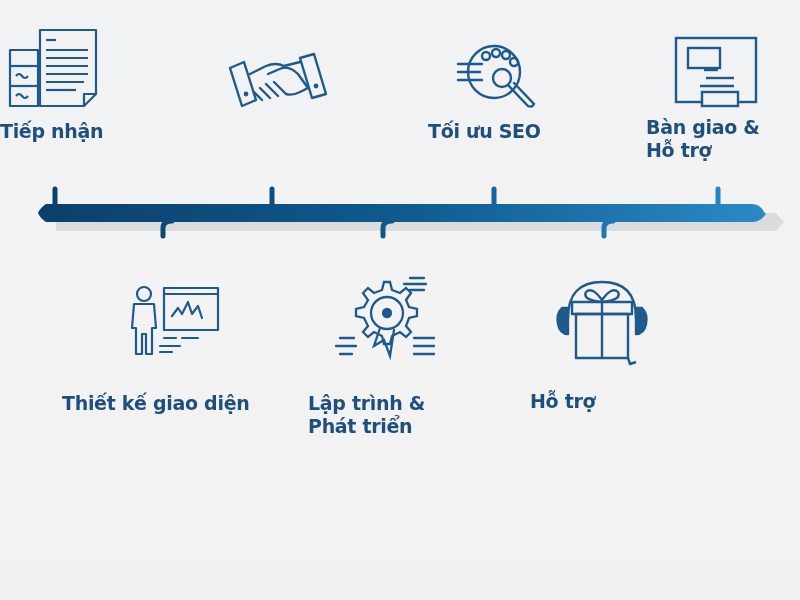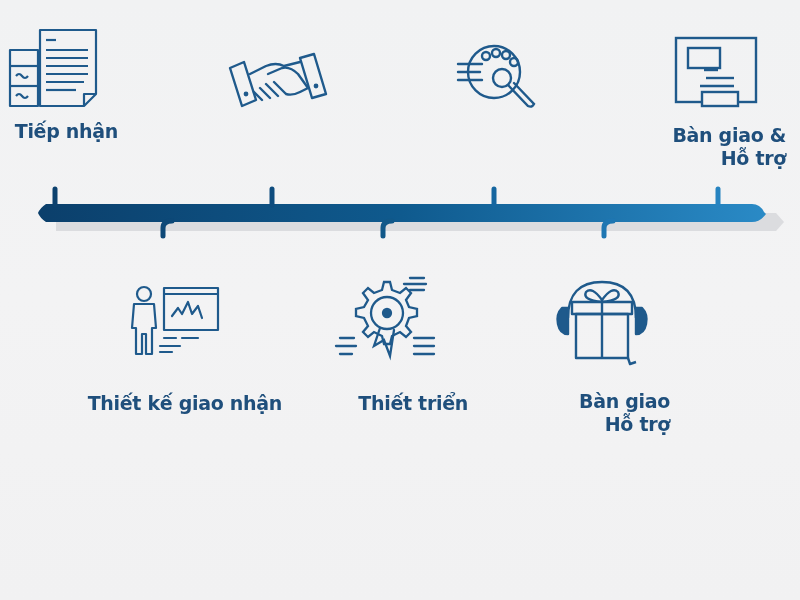--- a/index.html
+++ b/index.html
@@ -1,21 +1,21 @@
 <!DOCTYPE html>
 <html><head>
 <meta charset="utf-8">
 <style>
   html, body { margin: 0; padding: 0; }
   body {
     width: 800px; height: 600px; overflow: hidden; position: relative;
     background: linear-gradient(180deg, #f1f2f3 0%, #f3f3f4 50%, #f1f1f2 100%);
     font-family: "DejaVu Sans", sans-serif;
   }
-  .step { position: absolute; text-align: right; }
+  .step { position: absolute; text-align: left; }
   .label {
     color: #1f4f7c; font-weight: bold; font-size: 19px; line-height: 23px;
     font-family: "DejaVu Sans", sans-serif; letter-spacing: -0.3px;
   }
   .icon { position: absolute; }
   .icon svg { display: block; }
   .timeline { position: absolute; left: 0; top: 0; width: 800px; height: 260px; }
 </style>
 </head>
 <body>
@@ -89,83 +89,84 @@
     <circle cx="38" cy="34" r="26"></circle>
     <circle cx="30" cy="18" r="4"></circle>
       <circle cx="40" cy="15" r="4"></circle>
       <circle cx="50" cy="17" r="4"></circle>
       <circle cx="58" cy="24" r="4"></circle>
     <circle cx="46" cy="40" r="9"></circle>
     <path d="M52 47 L72 68 Q76 70 78 66 L58 45"></path>
   </svg>
 </div>
 <div class="step" style="left:428px;top:120px;width:146px;">
+  <div class="label">Tối ưu SEO</div>
 </div>
 
 <div class="icon" style="left:674px;top:36px;">
   <svg width="90" height="74" viewBox="0 0 90 74" fill="none" stroke="#1f5a8c" stroke-width="2.4">
     <rect x="2" y="2" width="80" height="64"></rect>
     <rect x="14" y="12" width="32" height="20"></rect>
     <line x1="30" y1="34" x2="44" y2="34"></line>
     <line x1="32" y1="42" x2="60" y2="42"></line>
       <line x1="26" y1="50" x2="60" y2="50"></line>
     <rect x="28" y="56" width="36" height="14" fill="#f2f2f3"></rect>
   </svg>
 </div>
-<div class="step" style="left:646px;top:124px;width:140px;">
+<div class="step" style="left:646px;top:116px;width:140px;">
   <div class="label">Bàn giao &amp;</div>
   <div class="label">Hỗ trợ</div>
 </div>
 
 <div class="icon" style="left:126px;top:284px;">
   <svg width="100" height="72" viewBox="0 0 100 72" fill="none" stroke="#1f5a8c" stroke-width="2.2" stroke-linecap="round" stroke-linejoin="round">
     <circle cx="18" cy="10" r="7"></circle>
     <path d="M8 20 L28 20 L30 44 L26 44 L26 70 L20 70 L20 50 L16 50 L16 70 L10 70 L10 44 L6 44 Z"></path>
     <rect x="38" y="4" width="54" height="42"></rect>
     <line x1="38" y1="10" x2="92" y2="10"></line>
     <path d="M46 32 L52 24 L56 30 L62 18 L66 30 L72 22 L76 34"></path>
     <line x1="38" y1="54" x2="50" y2="54"></line>
       <line x1="56" y1="54" x2="72" y2="54"></line>
     <line x1="34" y1="62" x2="54" y2="62"></line>
       <line x1="34" y1="68" x2="46" y2="68"></line>
   </svg>
 </div>
 <div class="step" style="left:62px;top:392px;width:220px;">
-  <div class="label">Thiết kế giao nhận</div>
+  <div class="label">Thiết kế giao diện</div>
 </div>
 
 <div class="icon" style="left:334px;top:274px;">
   <svg width="104" height="92" viewBox="0 0 104 92" fill="none" stroke="#1f5a8c" stroke-width="2.3" stroke-linecap="round">
     <line x1="76" y1="4" x2="90" y2="4"></line>
       <line x1="70" y1="10" x2="92" y2="10"></line>
       <line x1="76" y1="16" x2="90" y2="16"></line>
     <path d="M50 8 L56 8 L58 16 L66 19 L72 14 L77 19 L72 26 L75 33 L83 35 L83 42 L75 44 L72 52 L77 58 L72 63 L66 58 L58 62 L56 70 L50 70 L48 62 L40 58 L34 63 L29 58 L34 52 L30 44 L22 42 L22 35 L30 33 L34 26 L29 19 L34 14 L40 19 L48 16 Z"></path>
     <circle cx="53" cy="39" r="16"></circle>
     <circle cx="53" cy="39" r="4" fill="#1f5a8c"></circle>
     <path d="M46 54 L40 72 L50 66 L56 82 L60 56"></path>
     <line x1="6" y1="64" x2="20" y2="64"></line>
       <line x1="2" y1="72" x2="22" y2="72"></line>
       <line x1="6" y1="80" x2="18" y2="80"></line>
     <line x1="80" y1="64" x2="100" y2="64"></line>
       <line x1="80" y1="72" x2="100" y2="72"></line>
       <line x1="80" y1="80" x2="100" y2="80"></line>
   </svg>
 </div>
 <div class="step" style="left:308px;top:392px;width:160px;">
-  <div class="label">Thiết triển</div>
+  <div class="label">Lập trình &amp;</div>
+  <div class="label">Phát triển</div>
 </div>
 
 <div class="icon" style="left:554px;top:278px;">
   <svg width="100" height="92" viewBox="0 0 100 92" fill="none" stroke="#1f5a8c" stroke-width="2.4" stroke-linejoin="round">
     <path d="M14 40 Q14 4 48 4 Q82 4 82 40"></path>
     <path d="M8 30 Q2 36 4 46 Q6 56 14 56 L14 30 Z" fill="#1f5a8c"></path>
     <path d="M88 30 Q94 36 92 46 Q90 56 82 56 L82 30 Z" fill="#1f5a8c"></path>
     <path d="M48 22 Q38 8 32 14 Q28 22 48 24 Q68 22 64 14 Q58 8 48 22 Z"></path>
     <rect x="18" y="24" width="60" height="12"></rect>
     <rect x="22" y="36" width="52" height="44"></rect>
     <line x1="48" y1="24" x2="48" y2="80"></line>
     <path d="M74 80 L76 86 L82 84"></path>
   </svg>
 </div>
 <div class="step" style="left:530px;top:390px;width:140px;">
-  <div class="label">Bàn giao</div>
   <div class="label">Hỗ trợ</div>
 </div>
 
 </body></html>

